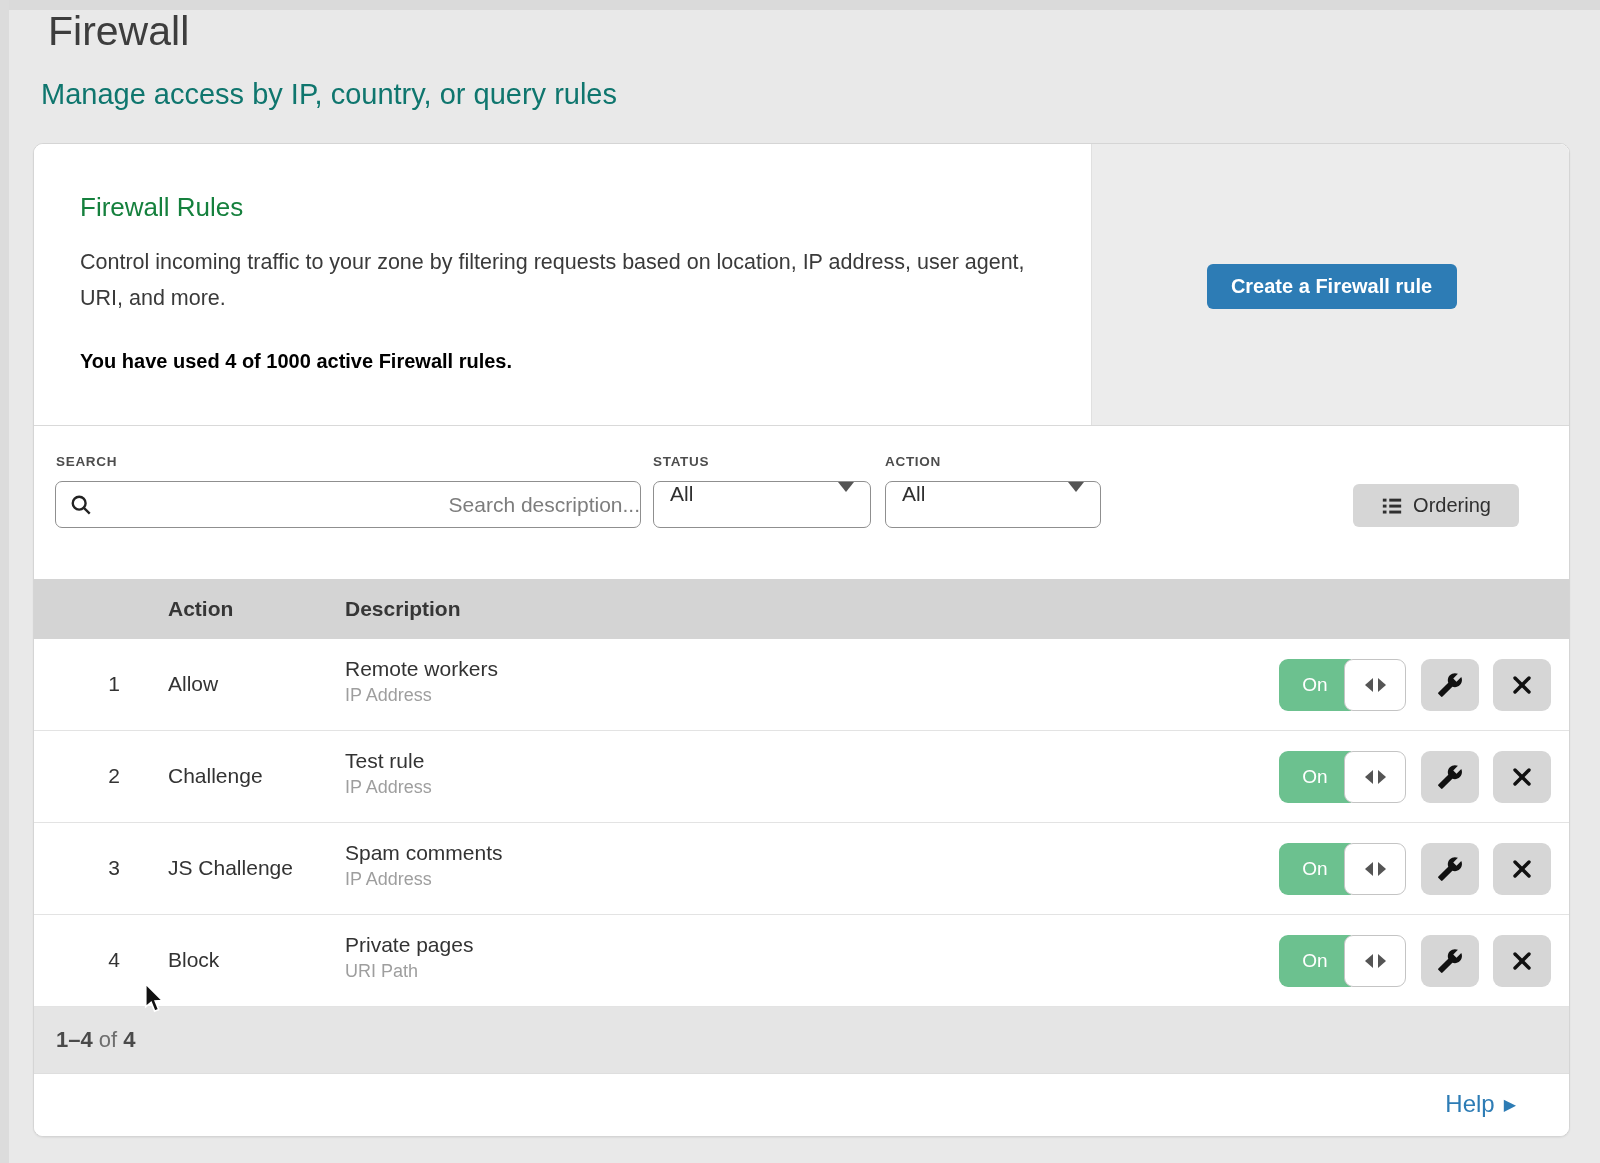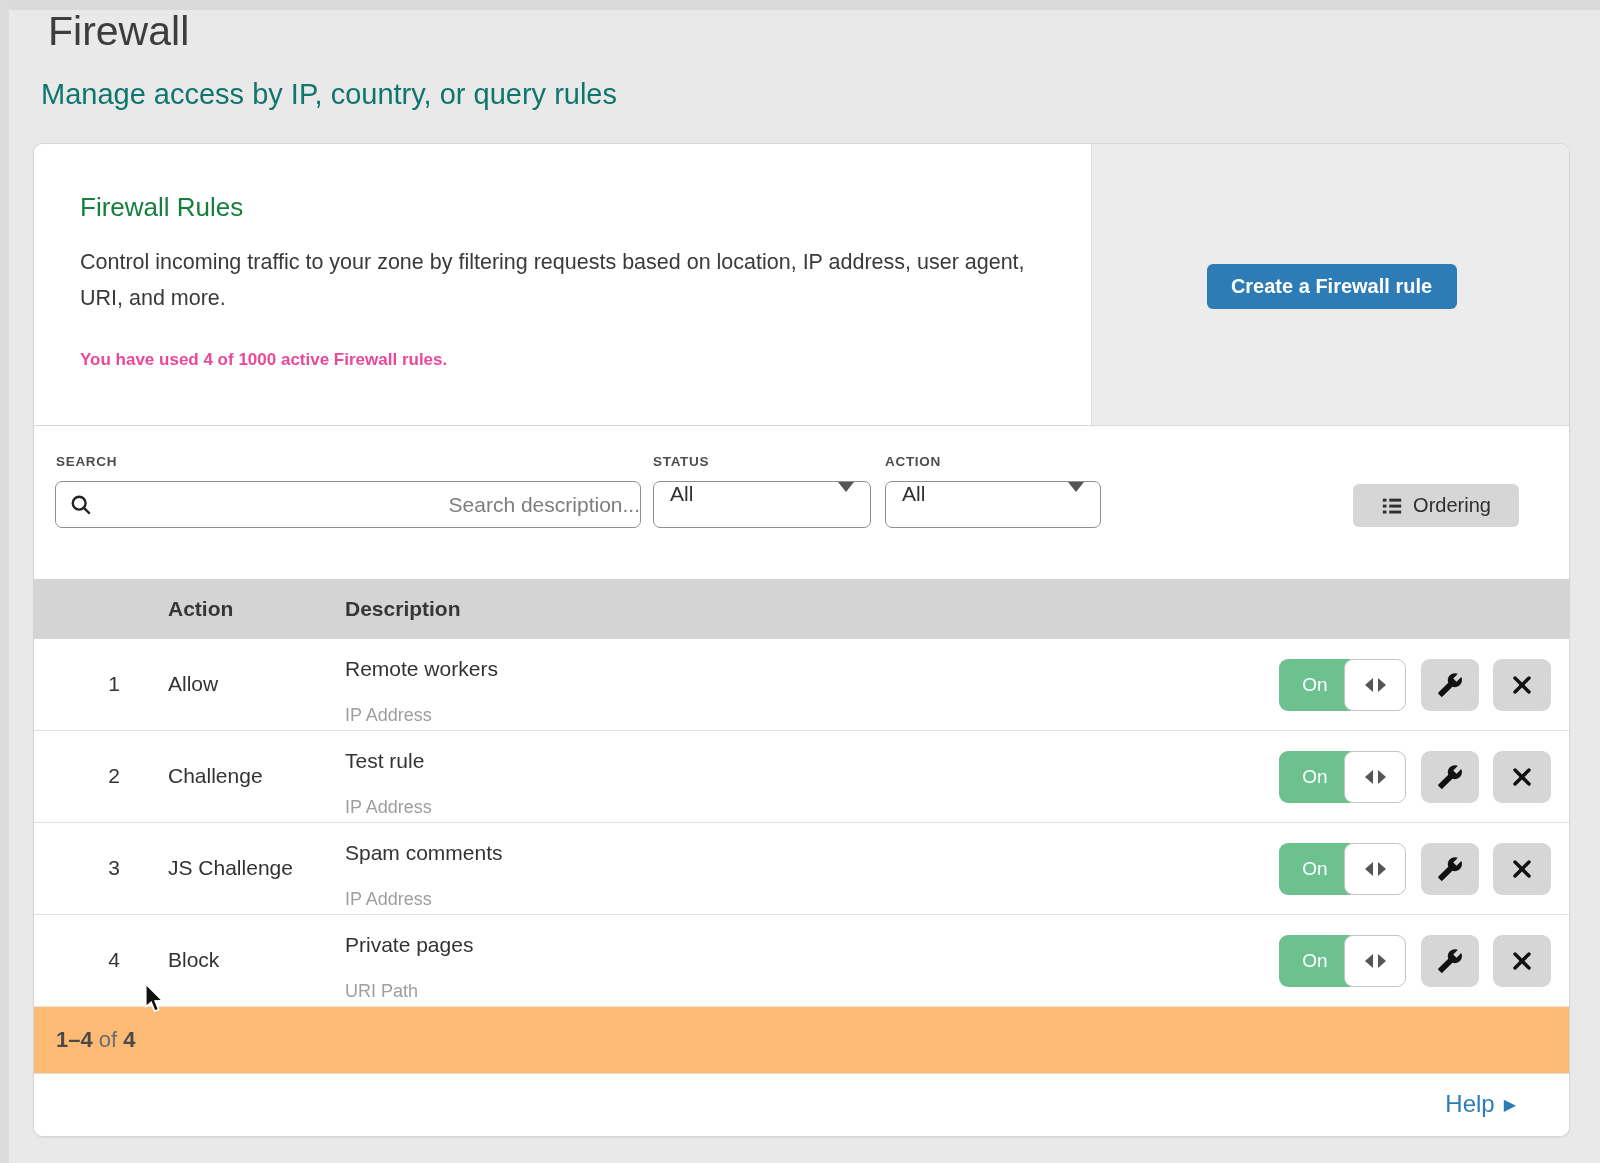--- a/index.html
+++ b/index.html
@@ -20,21 +20,21 @@
   .card {
     position:absolute; left:33px; top:143px; width:1537px; height:994px;
     background:#ffffff; border:1px solid #d5d5d5; border-radius:10px;
     overflow:hidden; box-shadow:0 1px 2px rgba(0,0,0,0.06);
   }
 
   
   .overview { position:absolute; left:0; top:0; width:1537px; height:282px; border-bottom:1px solid #d9d9d9; background:#fff; }
   .overview-heading { position:absolute; left:46px; top:48px; font-size:26px; font-weight:400; color:#15803d; }
   .overview-desc { position:absolute; left:46px; top:100px; width:960px; font-size:21.5px; line-height:36px; color:#3a3a3a; }
-  .overview-usage { position:absolute; left:46px; top:206px; font-size:17px; font-weight:700; color:#ec4899; }
+  .overview-usage { position:absolute; left:46px; top:206px; font-size:20px; font-weight:700; color:#000000; }
   .side-panel {
     position:absolute; right:0; top:0; width:480px; height:281px;
     background:#ececec; border-left:1px solid #e0e0e0;
   }
   .create-btn {
     position:absolute; left:50%; top:120px; transform:translateX(-50%);
     background:#2d7cb5; color:#fff; border:none; border-radius:6px;
     width:250px; height:45px; font-size:20px; font-weight:700; cursor:pointer;
     font-family:"Liberation Sans", sans-serif;
   }
@@ -75,21 +75,21 @@
   .th { position:absolute; top:0; line-height:60px; font-size:21px; font-weight:700; color:#363636; }
   .th-action { left:134px; }
   .th-desc { left:311px; }
 
   .row { position:absolute; left:0; width:1537px; height:92px; background:#fff; border-bottom:1px solid #e3e3e3; }
   .row-1 { top:495px; } .row-2 { top:587px; } .row-3 { top:679px; } .row-4 { top:771px; }
   .row .priority { position:absolute; left:60px; width:40px; text-align:center; top:33px; font-size:21px; color:#333; }
   .row .action { position:absolute; left:134px; top:33px; font-size:21px; color:#333; }
   .row .desc { position:absolute; left:311px; top:18px; }
   .row .desc-title { font-size:21px; color:#333; }
-  .row .desc-field { font-size:18px; color:#9e9e9e; margin-top:24px; }
+  .row .desc-field { font-size:18px; color:#9e9e9e; margin-top:4px; }
 
   .toggle { position:absolute; left:1245px; top:20px; width:127px; height:64px; display:flex; cursor:pointer; }
   .toggle-on {
     width:72px; height:52px; background:#6cc18f; border-radius:9px 0 0 9px;
     display:flex; align-items:center; justify-content:center;
     color:#fff; font-size:19px;
   }
   .toggle-handle {
     width:62px; height:52px; margin-left:-7px; background:#fff;
     border:1px solid #c4c4c4; border-radius:9px;
@@ -100,21 +100,21 @@
 
   .icon-btn {
     position:absolute; top:20px; width:58px; height:52px;
     background:#d6d6d6; border:none; border-radius:9px; cursor:pointer;
     display:flex; align-items:center; justify-content:center;
   }
   .btn-edit { left:1387px; }
   .btn-delete { left:1459px; }
 
   
-  .pagination { position:absolute; left:0; top:863px; width:1537px; height:67px; border-bottom:1px solid #dedede; background:#fdba74; }
+  .pagination { position:absolute; left:0; top:863px; width:1537px; height:67px; border-bottom:1px solid #dedede; background:#e5e5e5; }
   .pagination-text { position:absolute; left:22px; top:20px; font-size:22px; color:#4a4a4a; }
   .pagination-text .b { font-weight:700; }
   .pagination-text .of { color:#6e6e6e; font-weight:400; }
   .help-row { position:absolute; left:0; top:930px; width:1537px; height:64px; background:#fff; }
   .help-link {
     position:absolute; right:55px; top:16px; font-size:24px; color:#2d7cb5;
     text-decoration:none; display:flex; align-items:center; gap:9px; cursor:pointer;
   }
   .help-arrow { font-size:16px; }
 

